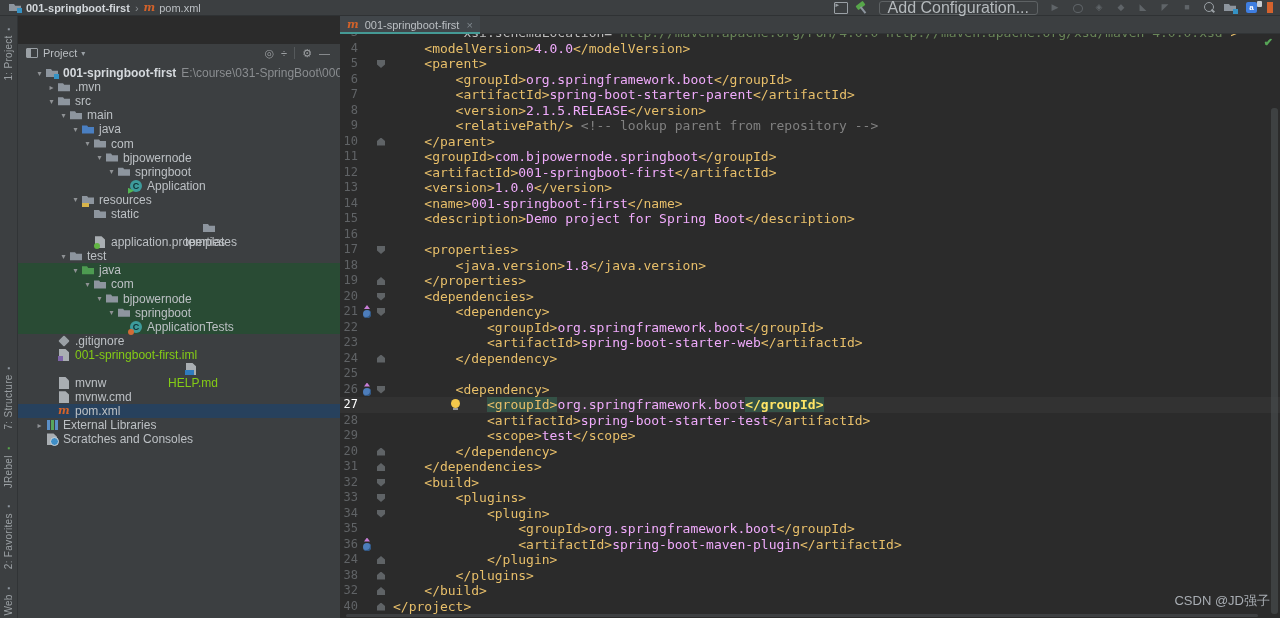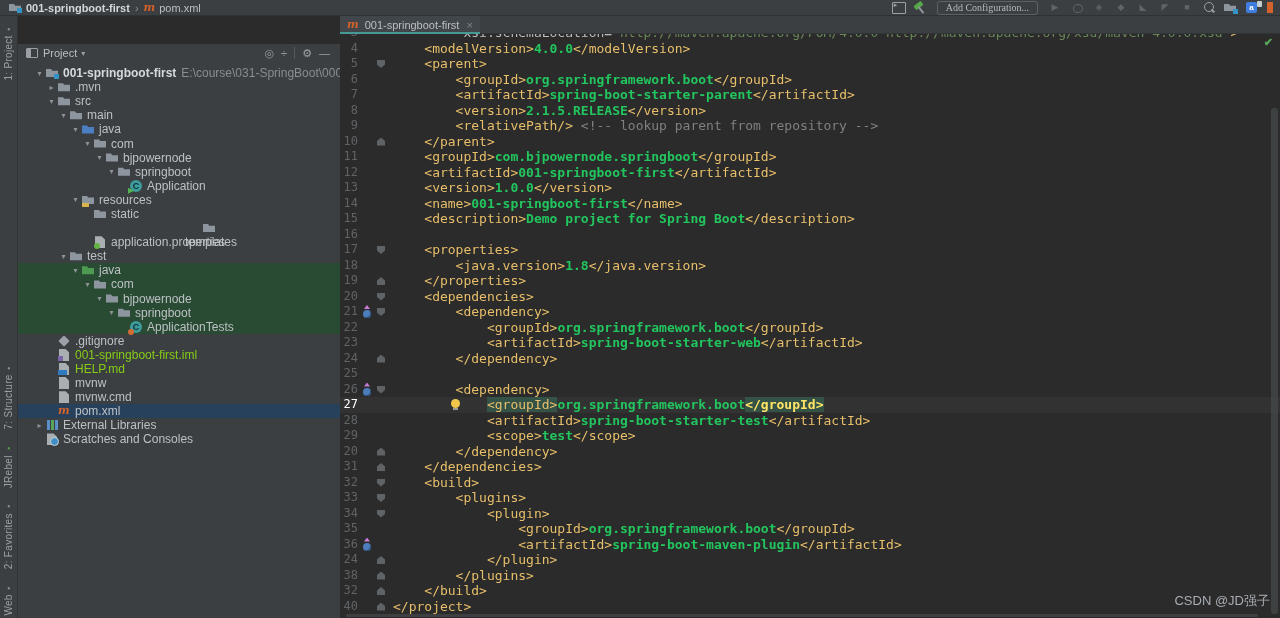--- a/index.html
+++ b/index.html
@@ -20,21 +20,21 @@
   #tb-right { margin-left:auto; display:flex; align-items:center; padding-right:4px; }
   .tbi { width:16px; height:13px; position:relative; margin:0 3px; flex:none; }
   .i-terminal::before { content:''; position:absolute; left:2px; top:1px; width:12px; height:10px;
     border:1px solid #9aa0a5; border-radius:1px; }
   .i-terminal::after { content:'▸'; position:absolute; left:4px; top:0px; font-size:7px; color:#9aa0a5; }
   .i-hammer::before { content:''; position:absolute; left:2px; top:2px; width:9px; height:5px;
     background:#57a64a; border-radius:1px; transform:rotate(-38deg); }
   .i-hammer::after { content:''; position:absolute; left:8px; top:5px; width:2px; height:8px;
     background:#8d959e; transform:rotate(-38deg); }
   #add-config { height:14px; border:1px solid #5e6264; border-radius:3px; color:#b5babd;
-    font-size:10px; padding:0 8px; margin:0 6px; background:none; line-height:12px;font-family:Liberation Serif, serif; }
+    font-size:16px; padding:0 8px; margin:0 6px; background:none; line-height:12px; }
   .dis { color:#5f6468; font-size:9px; text-align:center; line-height:13px; }
   .i-bug::before { content:''; position:absolute; left:4px; top:3px; width:8px; height:7px;
     border-radius:50%; border:1px solid #5f6468; }
   .i-search::before { content:''; position:absolute; left:3px; top:1px; width:8px; height:8px;
     border:1.5px solid #9aa0a5; border-radius:50%; }
   .i-search::after { content:''; position:absolute; left:10px; top:9px; width:4px; height:1.5px;
     background:#9aa0a5; transform:rotate(40deg); }
   .i-folder-tb::before { content:''; position:absolute; left:1px; top:2px; width:12px; height:9px;
     background:#8d959e; clip-path:polygon(0 10%,42% 10%,52% 30%,100% 30%,100% 90%,0 90%); }
   .i-folder-tb::after { content:''; position:absolute; right:1px; bottom:0; width:5px; height:5px; background:#3592c4; }
@@ -128,21 +128,21 @@
   .gi-maven::after { content:''; position:absolute; left:4px; top:1px; width:6px; height:4px;
     background:#c77dd6; clip-path:polygon(50% 0,100% 100%,0 100%); }
   .fold { width:14px; position:relative; }
   .f-open::before, .f-close::before { content:''; position:absolute; left:2px; top:4px; width:8px; height:8px; background:#5f6366; }
   .f-open::before  { clip-path:polygon(0 0,100% 0,100% 55%,50% 100%,0 55%); }
   .f-close::before { clip-path:polygon(0 45%,50% 0,100% 45%,100% 100%,0 100%); }
   .codeseg { position:relative; }
   .bulb { position:absolute; left:58px; top:2px; width:9px; height:9px; border-radius:50%; background:#f3c74b; }
   .bulb::after { content:''; position:absolute; left:2px; top:9px; width:5px; height:2px; background:#9a9a9a; }
   .s-tag { color:#e8bf6a; }
-  .s-txt { color:#22c55e;font-weight:bold; }
+  .s-txt { color:#f0abfc; }
   .s-cmt { color:#808080; }
   .s-attr { color:#bcbcbc; }
   .s-val { color:#6a8759; }
   .s-hlo { color:#e8bf6a; background:#345246; }
   .s-hlc { color:#ffe566; font-weight:bold; background:#345246; }
   #inspect-ok { position:absolute; top:2px; right:7px; color:#57a557; font-size:11px; font-weight:bold; }
   #vscroll { position:absolute; right:2px; top:74px; bottom:4px; width:7px; background:#46494b; border-radius:3px; opacity:.75; }
   #hscroll { position:absolute; left:6px; right:22px; bottom:1px; height:3px; background:#46494b; border-radius:2px; opacity:.7; }
   #watermark { position:absolute; right:10px; bottom:8px; color:#a8adb3; font-size:13px; }
 </style>
@@ -296,21 +296,21 @@
       <div class="trow" style="padding-left: 28px;">
         <span class="arr"></span>
         <span class="ticon i-git-file"></span>
         <span class="tlabel">.gitignore</span>
       </div>
       <div class="trow dim" style="padding-left: 28px;">
         <span class="arr"></span>
         <span class="ticon i-iml-file"></span>
         <span class="tlabel">001-springboot-first.iml</span>
       </div>
-      <div class="trow dim" style="padding-left: 28px;">
+      <div class="trow dim" style="padding-left: 28px; flex-direction: column;">
         <span class="arr"></span>
         <span class="ticon i-md-file"></span>
         <span class="tlabel">HELP.md</span>
       </div>
       <div class="trow" style="padding-left: 28px;">
         <span class="arr"></span>
         <span class="ticon i-file"></span>
         <span class="tlabel">mvnw</span>
       </div>
       <div class="trow" style="padding-left: 28px;">

